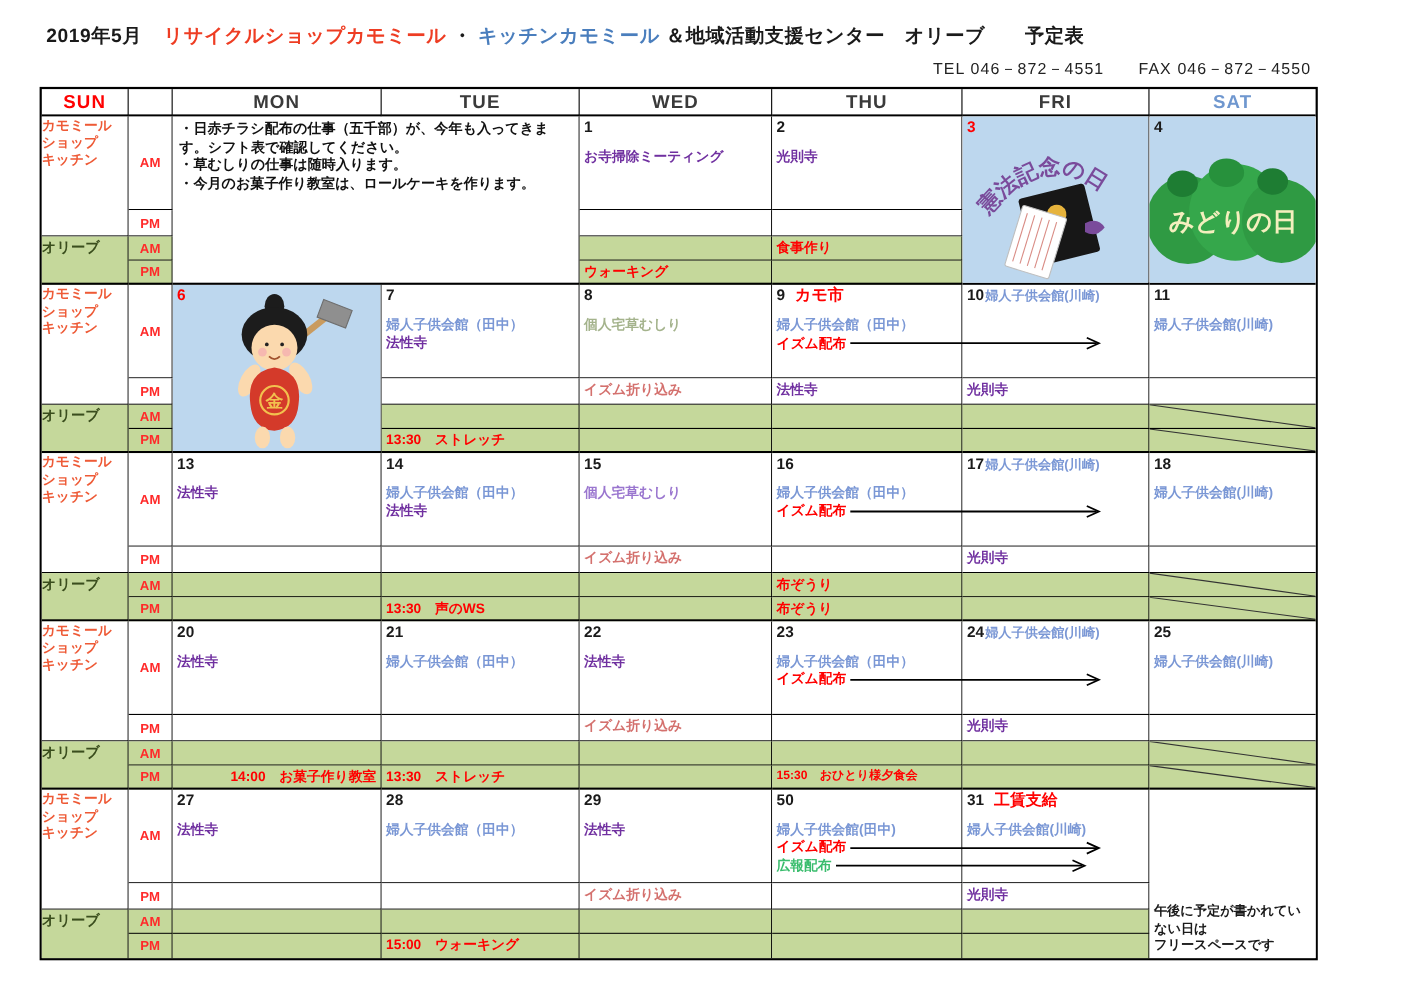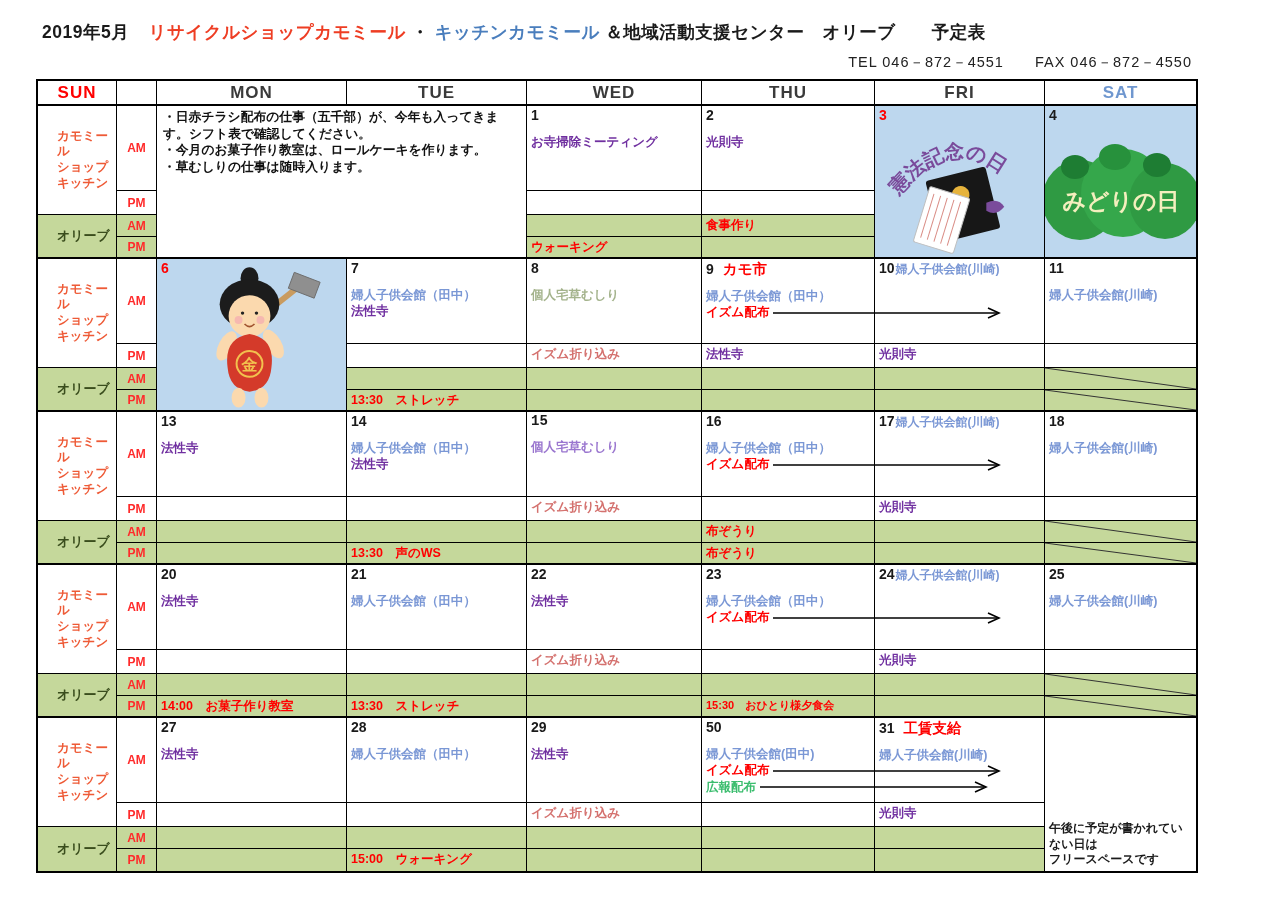--- a/index.html
+++ b/index.html
@@ -19,21 +19,21 @@
   .cal-header { grid-template-rows:25px; }
   .hc { border-right:1px solid #000; border-bottom:2px solid #000; display:flex; align-items:center; justify-content:center;
         font-size:17px; font-weight:bold; letter-spacing:1px;text-align:center; }
   .week { grid-template-rows:85px 24px 22px 22px; }
   .c { position:relative; border-right:1px solid #000; border-bottom:1px solid #000; background:#fff; padding:1px 4px; overflow:visible; }
   .green { background:#C5D89B; }
   .lastcol { border-right:none; }
   .bb2 { border-bottom:2px solid #000; }
   .bb0 { border-bottom:none; }
   
-  .labelcell { display:flex; align-items:center; padding-left:19px; }
+  .labelcell { display:flex; padding-left:0; }
   .kamolabel { color:#EE5A36; font-size:12.5px; font-weight:bold; line-height:1.25; white-space:pre-line; }
   .olabel { color:#3a4d1d; font-size:13px; font-weight:bold; }
   .ampm { display:flex; align-items:center; justify-content:center; color:#FF2A2A; font-size:12px; font-weight:bold; padding:0; }
   
   .numrow { display:flex; align-items:baseline; line-height:1.25; }
   .num { font-size:14px; font-weight:bold; }
   .side-red { color:#FF0000; font-size:14.5px; font-weight:bold; margin-left:9px; }
   .side-blue { color:#7a97d5; font-size:12px; font-weight:bold; margin-left:1px; }
   .evs { margin-top:9px; }
   .ev { font-size:12.5px; font-weight:bold; line-height:1.32; white-space:nowrap; position:relative; z-index:6; }
@@ -84,22 +84,22 @@
           </div>
           <div class="c labelcell green bb2" style="grid-area: 3 / 1 / 5;">
             <div class="olabel">オリーブ</div>
           </div>
           <div class="c ampm" style="grid-area: 1 / 2;">AM</div>
           <div class="c ampm" style="grid-area: 2 / 2;">PM</div>
           <div class="c ampm green" style="grid-area: 3 / 2;">AM</div>
           <div class="c ampm green bb2" style="grid-area: 4 / 2;">PM</div>
           <div class="c notescell bb2" style="grid-area: 1 / 3 / 5 / 5;">
             <div>・日赤チラシ配布の仕事（五千部）が、今年も入ってきます。シフト表で確認してください。</div>
+            <div>・草むしりの仕事は随時入ります。</div>
             <div>・今月のお菓子作り教室は、ロールケーキを作ります。</div>
-            <div>・草むしりの仕事は随時入ります。</div>
             <div class="notes-gap"></div>
           </div>
           <div class="c" style="grid-area: 1 / 5;">
             <div class="numrow">
               <span class="num" style="color: rgb(26, 26, 26);">1</span>
             </div>
             <div class="evs">
               <div class="ev"><span class="t-purple">お寺掃除ミーティング</span></div>
             </div>
           </div>
@@ -303,21 +303,21 @@
             <div class="evs">
               <div class="ev"><span class="t-blue">婦人子供会館（田中）</span></div>
               <div class="ev"><span class="t-purple">法性寺</span></div>
             </div>
           </div>
           <div class="c pmcell" style="grid-area: 2 / 4;"></div>
           <div class="c green greenrow" style="grid-area: 3 / 4;"></div>
           <div class="c green greenrow bb2" style="grid-area: 4 / 4;">
             <div class="ev"><span class="t-red">13:30　声のWS</span></div>
           </div>
-          <div class="c" style="grid-area: 1 / 5; font-family: Liberation Mono, monospace;">
+          <div class="c" style="grid-area: 1 / 5;">
             <div class="numrow">
               <span class="num" style="color: rgb(26, 26, 26);">15</span>
             </div>
             <div class="evs">
               <div class="ev"><span class="t-violet">個人宅草むしり</span></div>
             </div>
           </div>
           <div class="c pmcell" style="grid-area: 2 / 5;">
             <div class="ev"><span class="t-rose">イズム折り込み</span></div>
           </div>
@@ -389,21 +389,21 @@
           <div class="c" style="grid-area: 1 / 3;">
             <div class="numrow">
               <span class="num" style="color: rgb(26, 26, 26);">20</span>
             </div>
             <div class="evs">
               <div class="ev"><span class="t-purple">法性寺</span></div>
             </div>
           </div>
           <div class="c pmcell" style="grid-area: 2 / 3;"></div>
           <div class="c green greenrow" style="grid-area: 3 / 3;"></div>
-          <div class="c green greenrow bb2" style="grid-area: 4 / 3;">
+          <div class="c green greenrow bb2" style="grid-area: 4 / 3; text-align: right;">
             <div class="ev"><span class="t-red">14:00　お菓子作り教室</span></div>
           </div>
           <div class="c" style="grid-area: 1 / 4;">
             <div class="numrow">
               <span class="num" style="color: rgb(26, 26, 26);">21</span>
             </div>
             <div class="evs">
               <div class="ev"><span class="t-blue">婦人子供会館（田中）</span></div>
             </div>
           </div>

